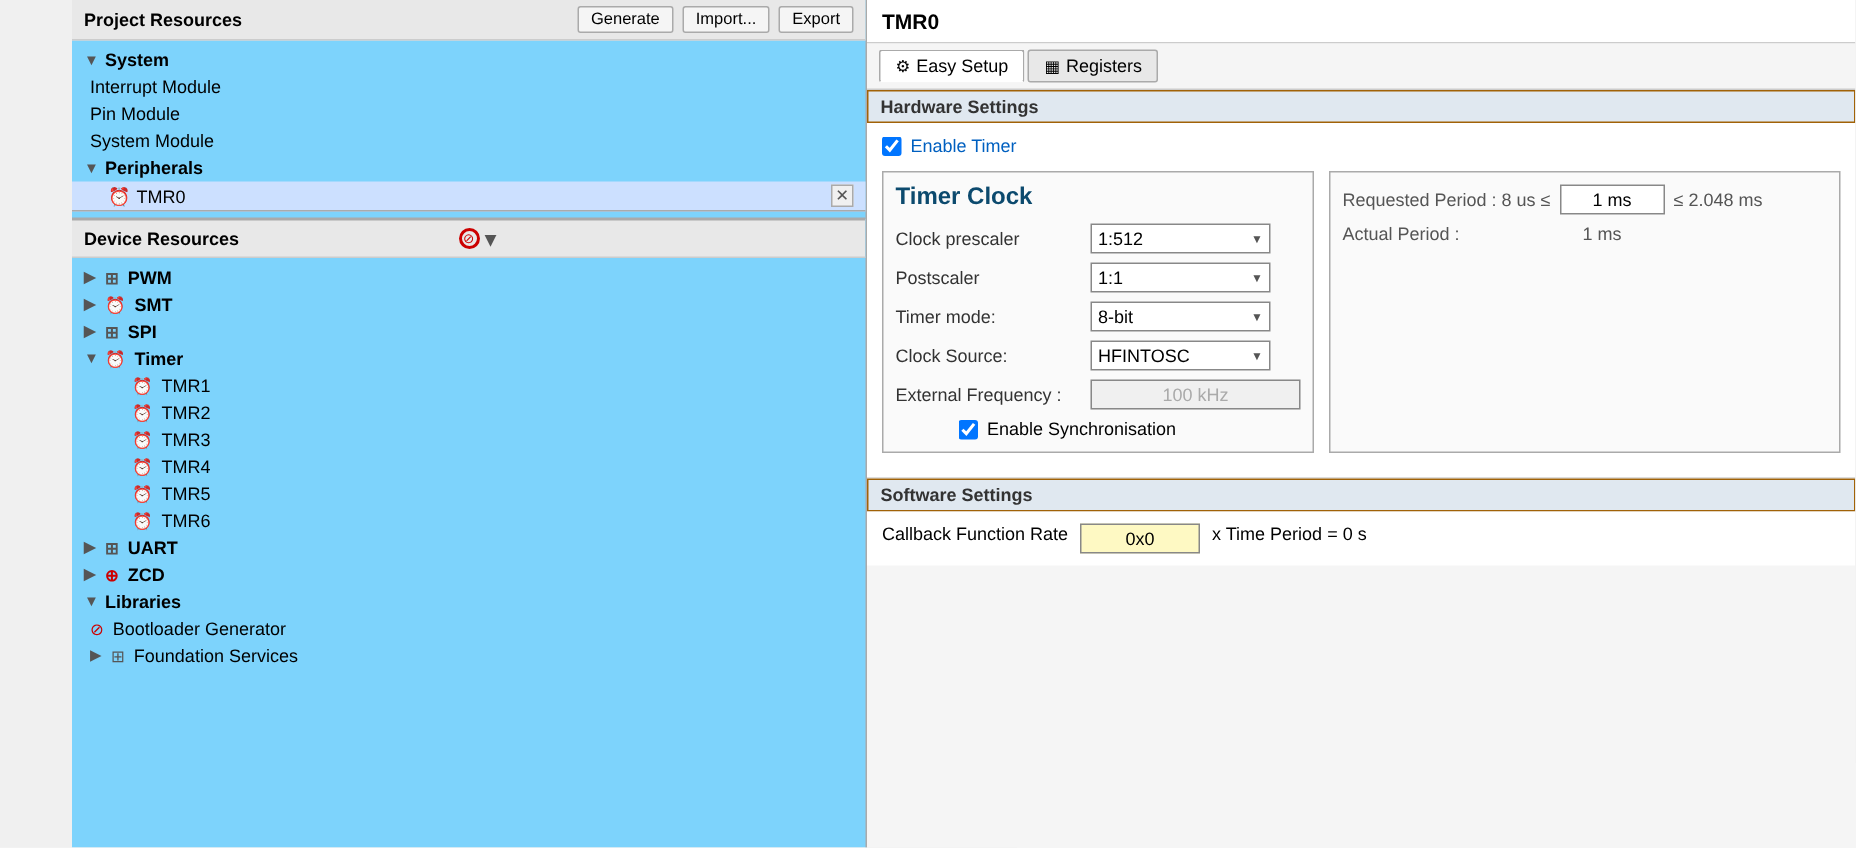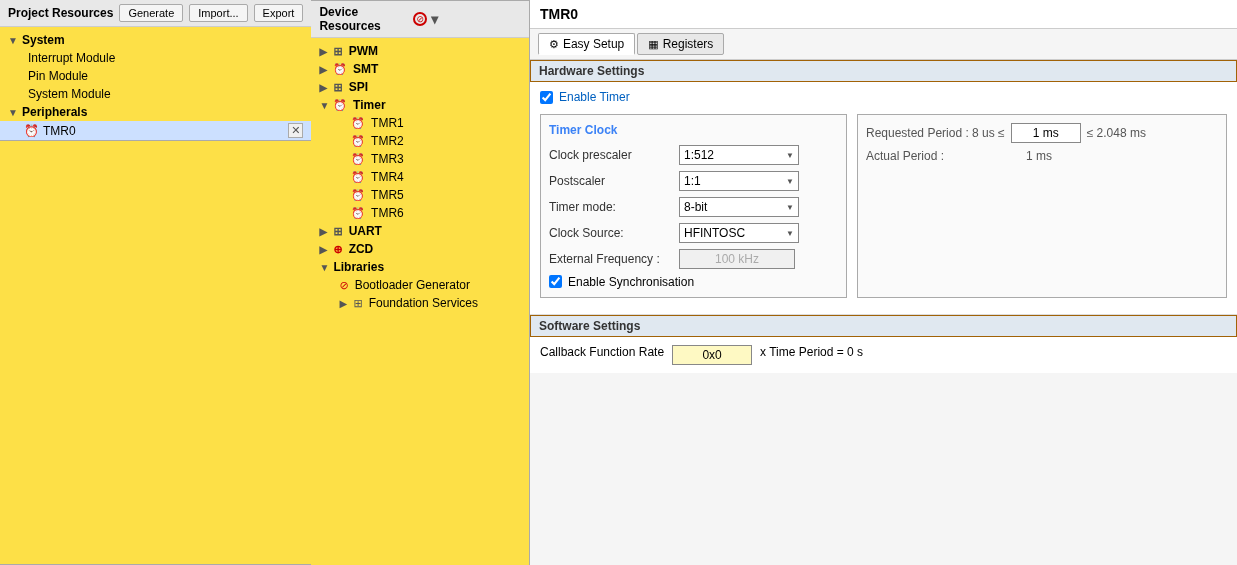--- a/index.html
+++ b/index.html
@@ -1,29 +1,29 @@
 <!DOCTYPE html>
 <html><head>
   <meta charset="utf-8">
   <style>
     * { box-sizing: border-box; margin: 0; padding: 0; font-family: 'Segoe UI', Arial, sans-serif; font-size: 12px; }
     body { background: #f0f0f0; display: flex; height: 565px; overflow: hidden; }
 
     
-    .left-panel { width: 530px; display: flex; flex-direction: row; border-right: 1px solid #aaa; background: #fde047; }
+    .left-panel { width: 530px; display: flex; flex-direction: column; border-right: 1px solid #aaa; background: #7dd3fc; margin-left: 48px; }
 
     .project-resources { flex: 0 0 auto; border-bottom: 1px solid #aaa; }
     .project-resources-header { background: #e8e8e8; padding: 4px 8px; display: flex; align-items: center; border-bottom: 1px solid #ccc; gap: 6px; }
     .project-resources-header span { font-weight: bold; font-size: 12px; flex: 1; }
     .btn-small { padding: 2px 8px; font-size: 11px; background: #f5f5f5; border: 1px solid #aaa; cursor: pointer; border-radius: 2px; }
 
     .tree-section { padding: 4px 0; }
     .tree-item { padding: 2px 8px 2px 16px; display: flex; align-items: center; gap: 4px; cursor: pointer; }
     .tree-item.level-0 { padding-left: 8px; font-weight: bold; }
-    .tree-item.level-1 { padding-left: 28px; }
+    .tree-item.level-1 { padding-left: 12px; }
     .tree-item.level-2 { padding-left: 40px; }
     .expand-icon { font-size: 10px; color: #555; width: 10px; display: inline-block; }
 
     .device-resources { flex: 1; overflow-y: auto; }
     .device-resources-header { background: #e8e8e8; padding: 4px 8px; display: flex; align-items: center; border-bottom: 1px solid #ccc; border-top: 1px solid #aaa; gap: 4px; }
     .device-resources-header span { font-weight: bold; font-size: 12px; flex: 1; }
     .icon-no { width: 14px; height: 14px; border-radius: 50%; border: 2px solid #cc0000; display: inline-flex; align-items: center; justify-content: center; font-size: 9px; color: #cc0000; }
     .tmr0-row { display: flex; align-items: center; padding: 2px 8px 2px 24px; background: #cce0ff; border-bottom: 1px solid #aaa; }
     .tmr0-row .tmr0-label { flex: 1; }
     .close-x { cursor: pointer; color: #555; font-size: 11px; border: 1px solid #aaa; padding: 0 2px; background: #f0f0f0; }
@@ -39,30 +39,30 @@
 
     .section-header { background: #e0e8f0; border: 1px solid #a16207; padding: 3px 8px; font-weight: bold; color: #333; margin: 0; }
     .hardware-settings { padding: 8px 10px; background: #fff; border-bottom: 1px solid #ddd; }
 
     .enable-row { display: flex; align-items: center; gap: 6px; margin-bottom: 10px; }
     .enable-row label { color: #0060c0; font-weight: 500; }
 
     .two-col { display: flex; gap: 10px; padding: 0 0 8px 0; }
 
     .timer-clock-box { flex: 1; border: 1px solid #aaa; padding: 8px; background: #fafafa; }
-    .timer-clock-title { font-weight: bold; color: #3b82f6; margin-bottom: 8px; font-size: 12px; }
+    .timer-clock-title { font-weight: bold; color: #0c4a6e; margin-bottom: 8px; font-size: 16px; }
 
     .form-row { display: flex; align-items: center; margin-bottom: 6px; }
     .form-label { width: 130px; color: #333; }
     .form-select { display: flex; align-items: center; }
     .select-box { border: 1px solid #888; background: #fff; padding: 2px 4px; width: 120px; display: flex; align-items: center; justify-content: space-between; cursor: pointer; }
     .select-arrow { font-size: 8px; color: #555; }
-    .form-input { border: 1px solid #888; background: #f8f8f8; padding: 2px 4px; width: 116px; color: #888; text-align: center; }
-
-    .sync-row { display: flex; align-items: flex-start; gap: 6px; margin-top: 4px; }
+    .form-input { border: 1px solid #888; background: #f8f8f8; padding: 2px 4px; width: 140px; color: #888; text-align: center; }
+
+    .sync-row { display: flex; align-items: center; gap: 6px; margin-top: 4px; margin-left: 42px; }
 
     .timer-period-box { width: 370px; border: 1px solid #aaa; padding: 8px; background: #fafafa; }
     .timer-period-title { font-weight: bold; color: #333; margin-bottom: 8px; font-size: 12px; }
     .period-row { display: flex; align-items: center; gap: 6px; margin-bottom: 6px; flex-wrap: wrap; }
     .period-label { color: #555; }
     .period-input { border: 1px solid #888; background: #fff; padding: 2px 6px; width: 70px; text-align: center; }
     .period-text { color: #555; }
 
     .enable-interrupt-row { display: flex; align-items: center; gap: 6px; padding: 6px 10px; border-top: 1px solid #eee; }
     .enable-interrupt-row label { color: #0060c0; }

